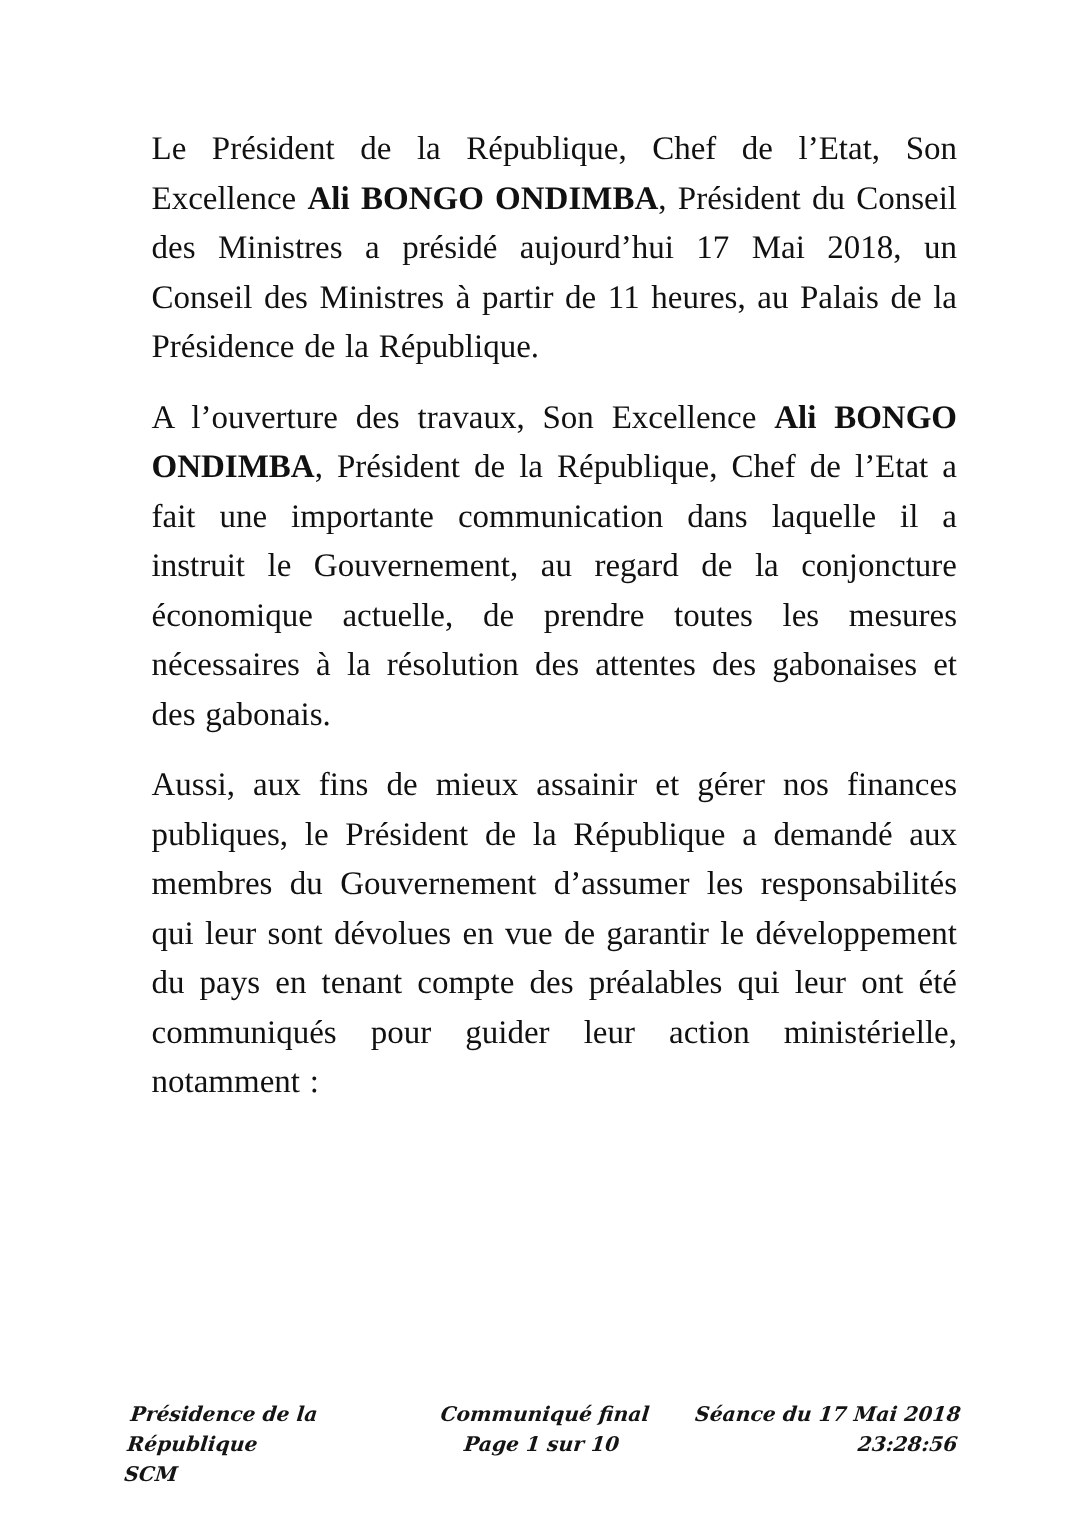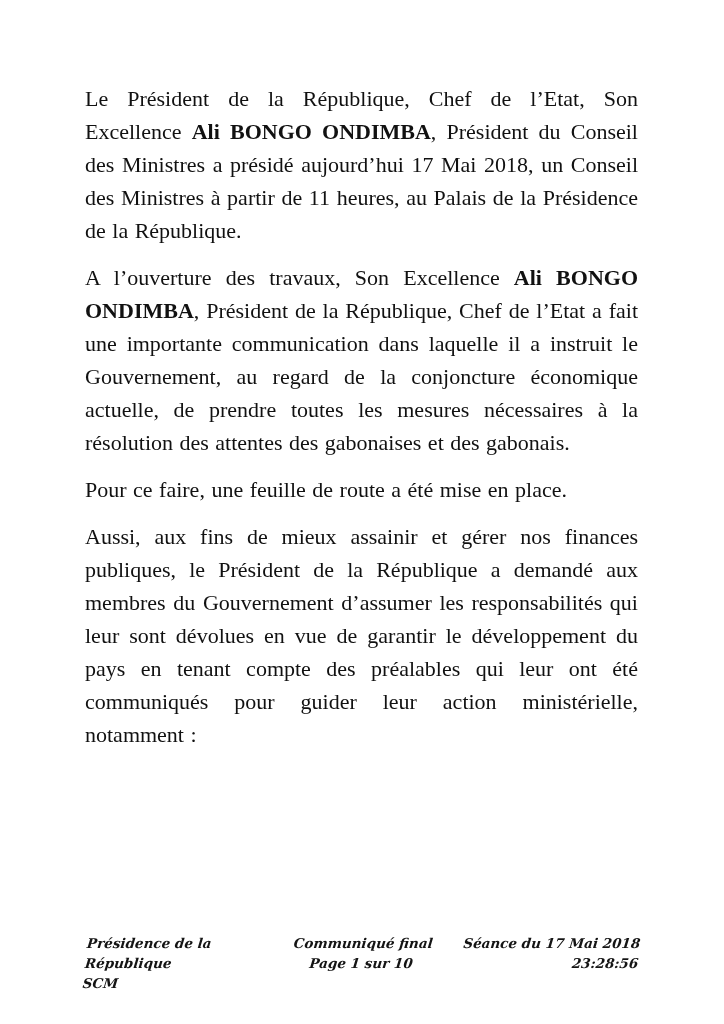--- a/index.html
+++ b/index.html
@@ -23,21 +23,21 @@
   .content {
     position: absolute;
     left: 85px;
     top: 82px;
     width: 553px;
   }
   .para {
     font-size: 22px;
     line-height: 33px;
     text-align: justify;
-    margin: 0 0 14px 0;
+    margin: 0 0 14px 16px;
     word-spacing: 1px;
   }
   .para span.bold {
     font-weight: bold;
   }
   .footer {
     position: absolute;
     left: 85px;
     top: 933px;
     width: 553px;
@@ -55,21 +55,20 @@
   .footer .col-right  { text-align: right; transform: skewX(-6deg); }
 </style>
 </head>
 <body>
 
 <div class="page">
 
   <div class="content">
     <p class="para"><span>Le Président de la République, Chef de l’Etat, Son Excellence </span><span class="bold">Ali BONGO ONDIMBA</span><span>, Président du Conseil des Ministres a présidé aujourd’hui 17 Mai 2018, un Conseil des Ministres à partir de 11 heures, au Palais de la Présidence de la République.</span></p>
     <p class="para"><span>A l’ouverture des travaux, Son Excellence </span><span class="bold">Ali BONGO ONDIMBA</span><span>, Président de la République, Chef de l’Etat a fait une importante communication dans laquelle il a instruit le Gouvernement, au regard de la conjoncture économique actuelle, de prendre toutes les mesures nécessaires à la résolution des attentes des gabonaises et des gabonais.</span></p>
-    <p class="para"><span>Pour ce faire, une feuille de route a été mise en place.</span></p>
     <p class="para"><span>Aussi, aux fins de mieux assainir et gérer nos finances publiques, le Président de la République a demandé aux membres du Gouvernement d’assumer les responsabilités qui leur sont dévolues en vue de garantir le développement du pays en tenant compte des préalables qui leur ont été communiqués pour guider leur action ministérielle, notamment :</span></p>
   </div>
 
   <div class="footer">
     <div class="col-left">
       <div>Présidence de la République</div>
       <div>SCM</div>
     </div>
     <div class="col-center">
       <div>Communiqué final</div>

